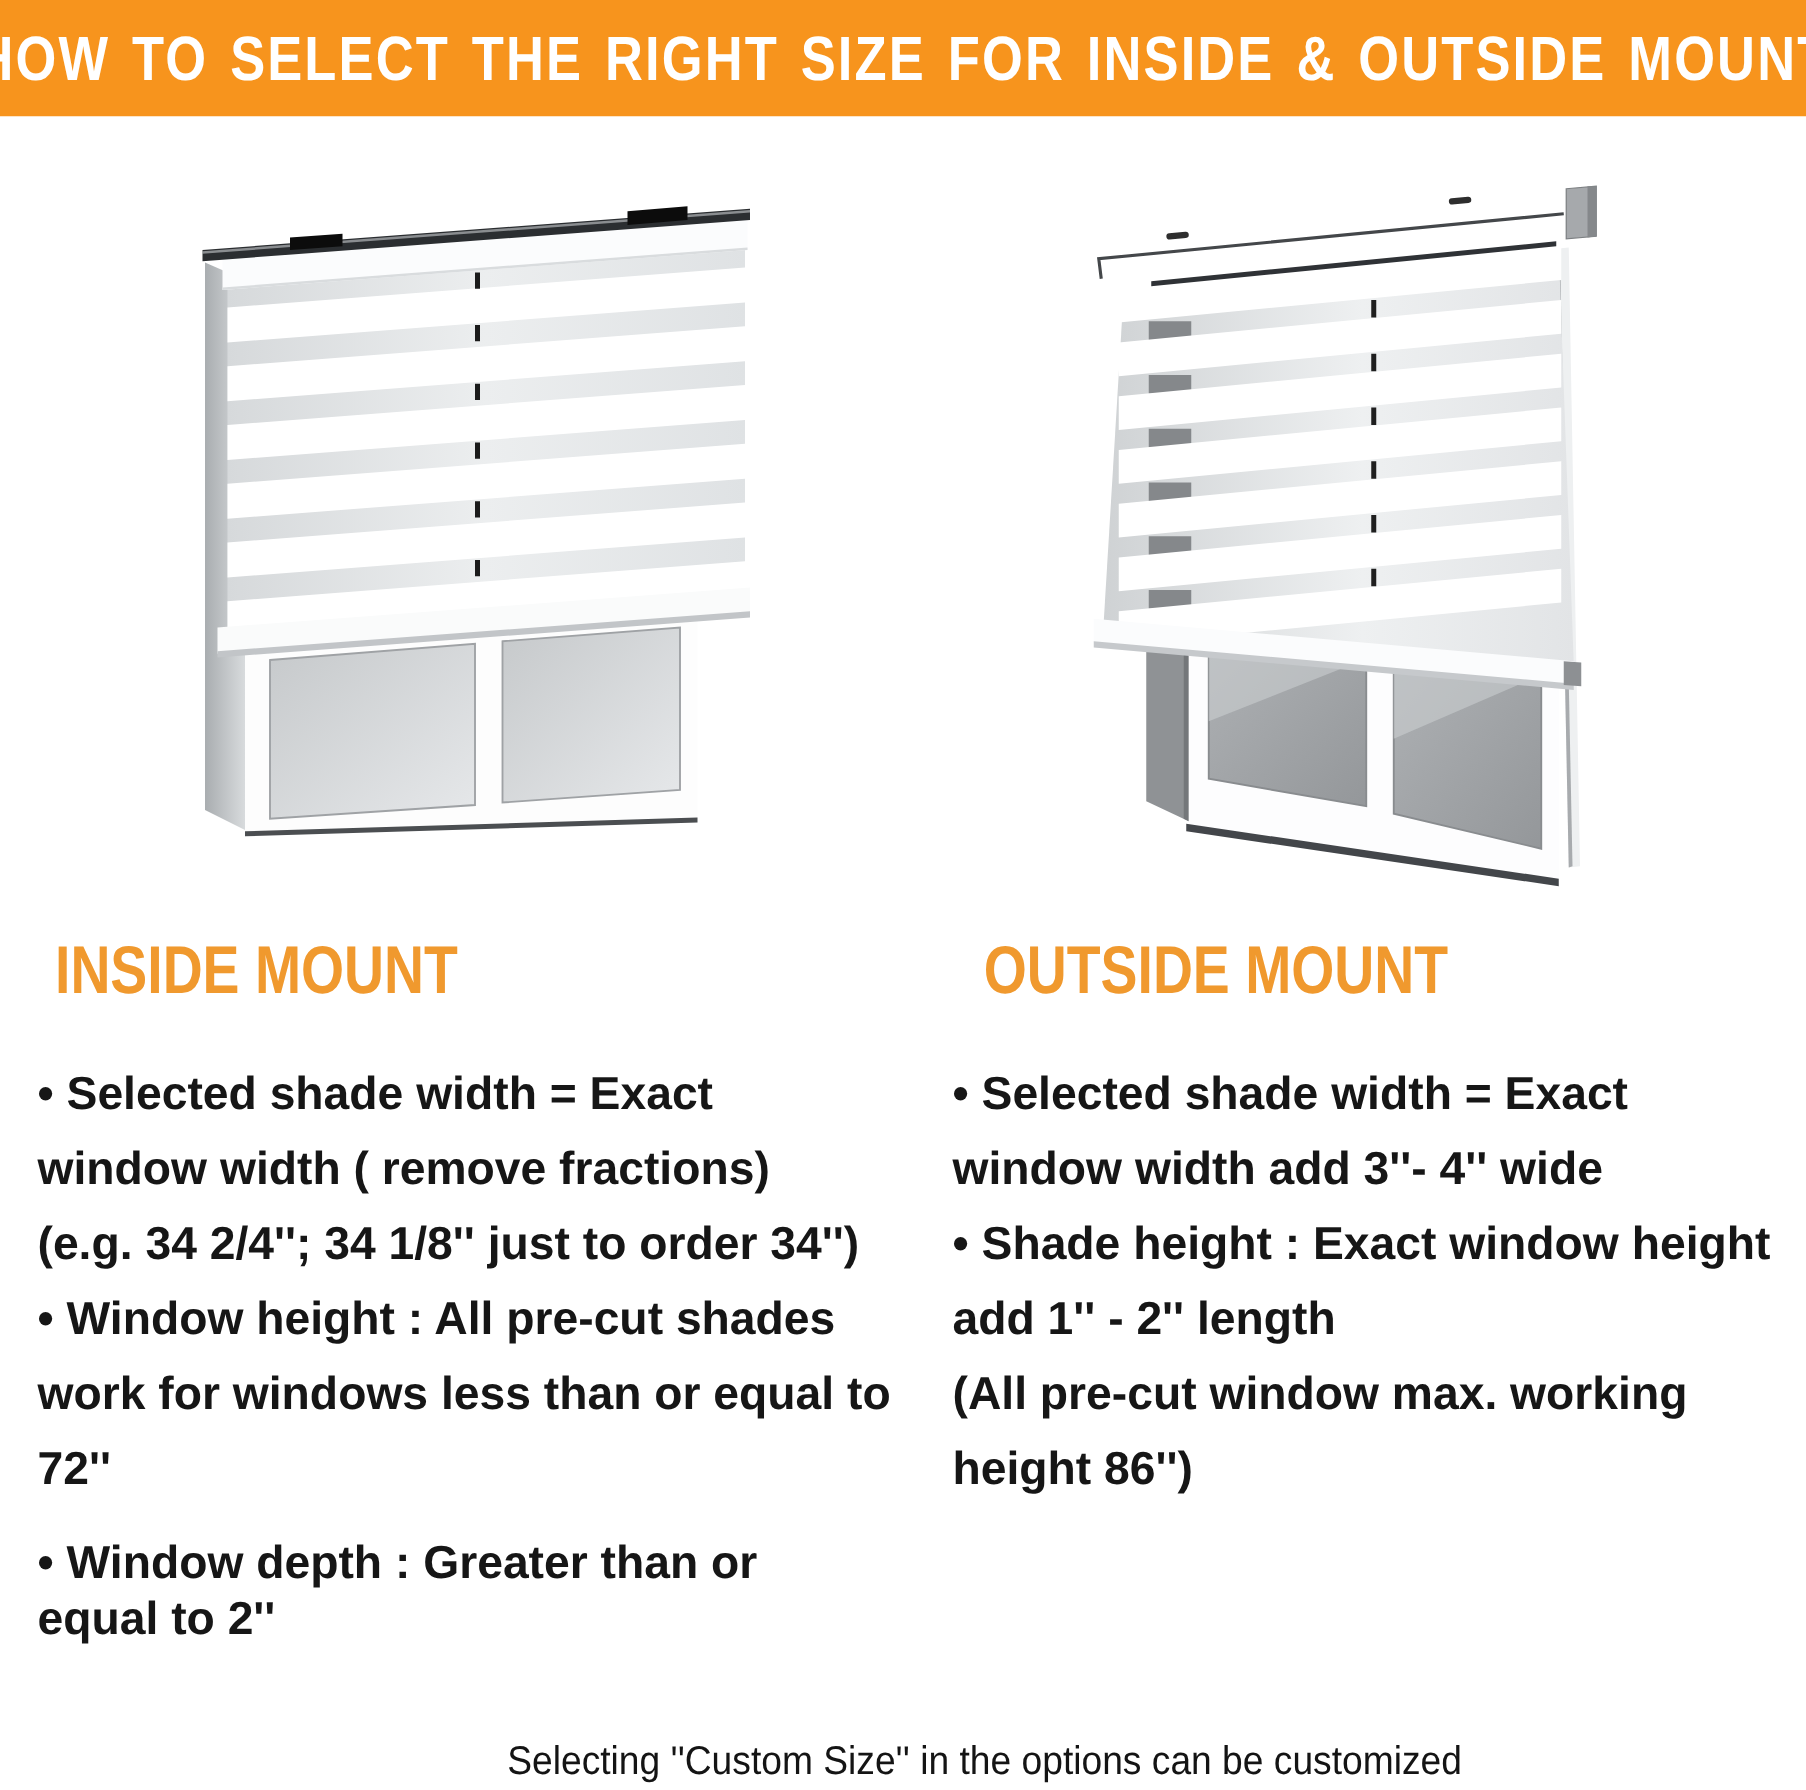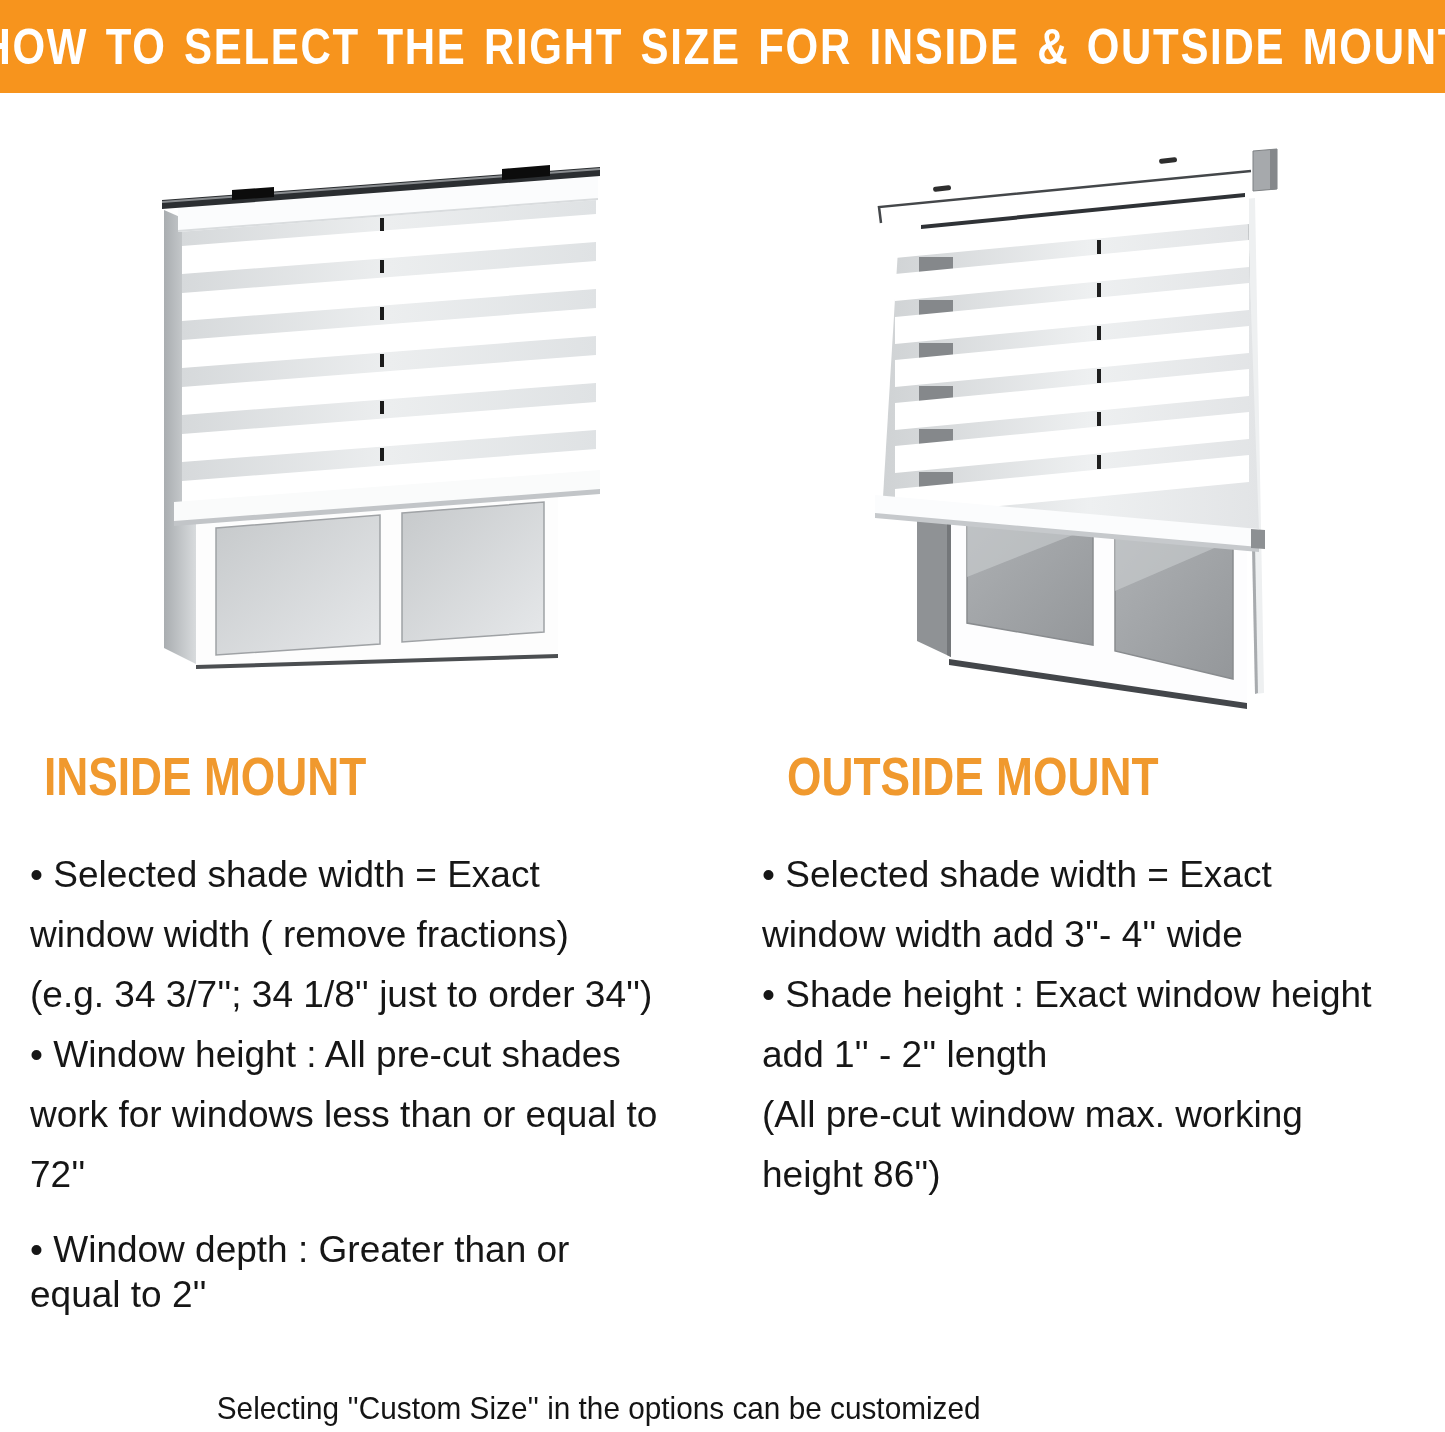--- a/index.html
+++ b/index.html
@@ -17,26 +17,26 @@
   .illus-inside{left:148px;top:150px;width:480px;height:545px;}
   .illus-outside{left:855px;top:145px;width:480px;height:585px;}
 
   
   .mount-heading{position:absolute;top:745px;font-weight:bold;font-size:54px;color:#F0992E;
           transform:scaleX(0.82);transform-origin:left;white-space:nowrap;}
   .heading-inside{left:44px;}
   .heading-outside{left:787px;}
 
   
-  .txt-line{position:absolute;font-size:37px;color:#161616;white-space:pre;line-height:44px;}
+  .txt-line{position:absolute;font-size:37px;color:#161616;white-space:pre;line-height:44px;font-weight:bold;}
   .col-inside .txt-line{left:30px;}
   .col-outside .txt-line{left:762px;}
 
   
-  .footnote{position:absolute;left:0;top:1390px;width:1198px;text-align:center;}
+  .footnote{position:absolute;left:0;top:1390px;width:1198px;text-align:right;}
   .footnote span{display:inline-block;font-size:32px;color:#141414;transform:scaleX(0.93);
           transform-origin:center;white-space:nowrap;}
 </style>
 </head>
 <body>
 
 <div class="page">
 
   <div class="banner">
     <div class="banner-title">HOW TO SELECT THE RIGHT SIZE FOR INSIDE &amp; OUTSIDE MOUNT</div>
@@ -184,21 +184,21 @@
       <polygon points="396,384 410,385 410,404 396,403" fill="#8d9093"></polygon>
     </g>
   </svg>
 
   <div class="mount-heading heading-inside">INSIDE MOUNT</div>
   <div class="mount-heading heading-outside">OUTSIDE MOUNT</div>
 
   <div class="col-inside">
     <div class="txt-line" style="top:853px">• Selected shade width = Exact</div>
     <div class="txt-line" style="top:913px">window width ( remove fractions)</div>
-    <div class="txt-line" style="top:973px">(e.g. 34 3/7''; 34 1/8'' just to order 34'')</div>
+    <div class="txt-line" style="top:973px">(e.g. 34 2/4''; 34 1/8'' just to order 34'')</div>
     <div class="txt-line" style="top:1033px">• Window height : All pre-cut shades</div>
     <div class="txt-line" style="top:1093px">work for windows less than or equal to</div>
     <div class="txt-line" style="top:1153px">72''</div>
     <div class="txt-line" style="top:1228px">• Window depth : Greater than or</div>
     <div class="txt-line" style="top:1273px">equal to 2''</div>
   </div>
 
   <div class="col-outside">
     <div class="txt-line" style="top:853px">• Selected shade width = Exact</div>
     <div class="txt-line" style="top:913px">window width add 3''- 4'' wide</div>

